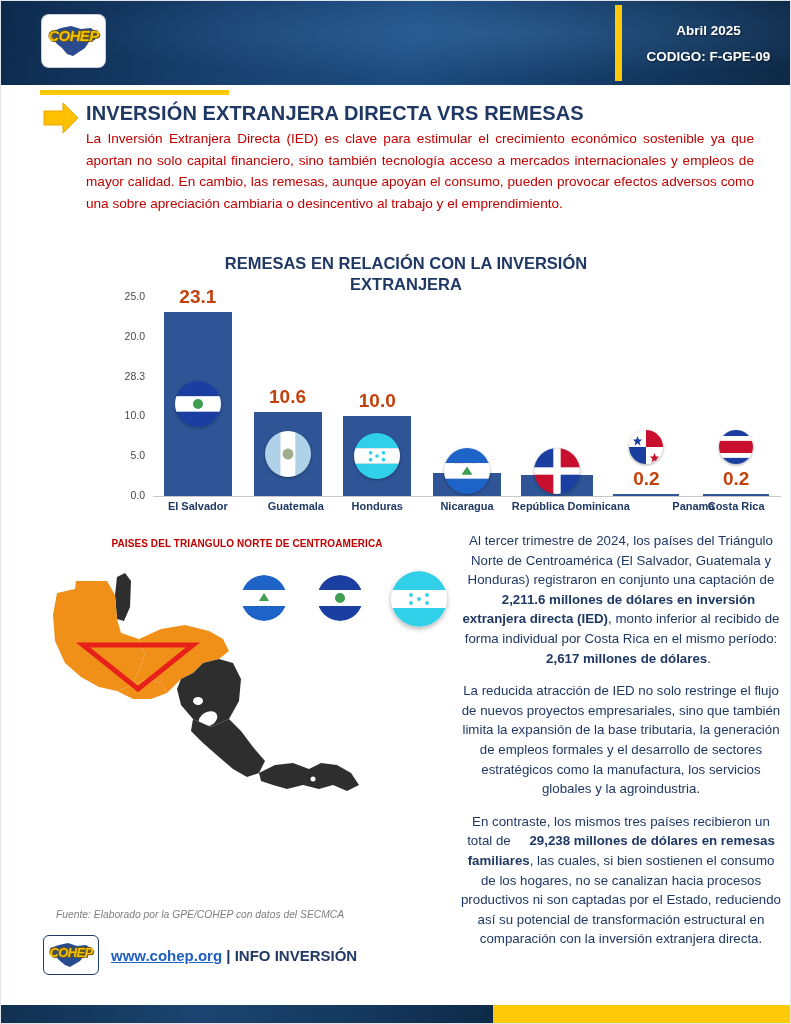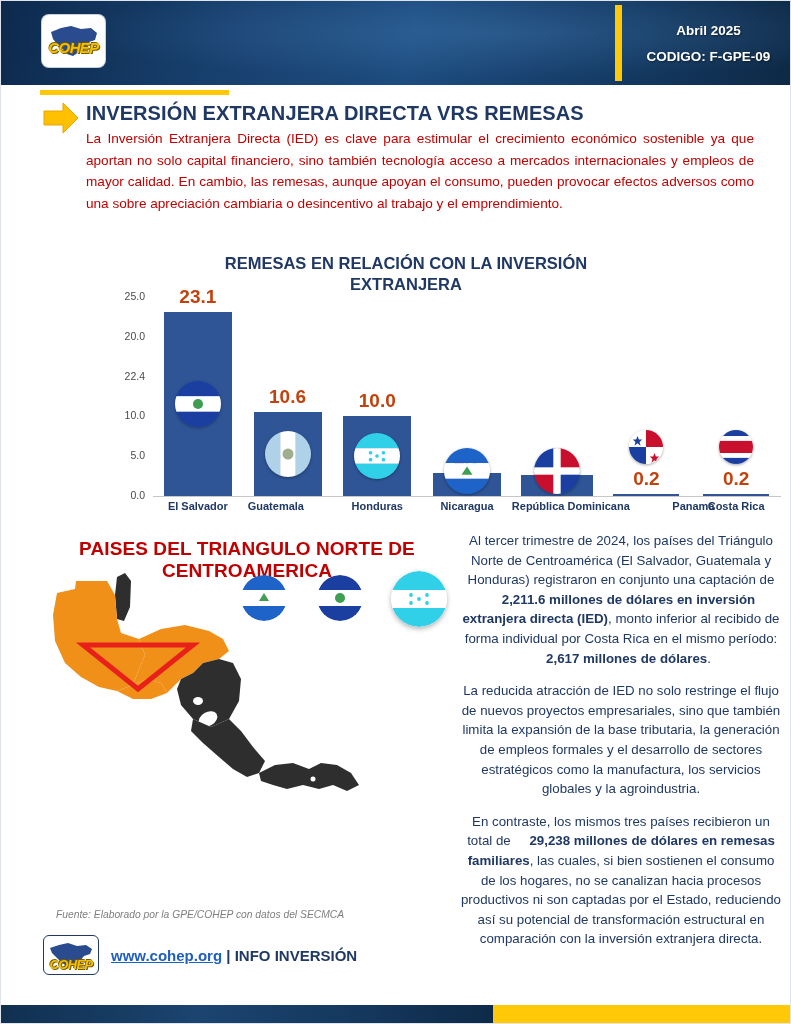--- a/index.html
+++ b/index.html
@@ -76,21 +76,20 @@
 
   
   .logo-map { position:absolute; left:5px; top:7px; width:54px; height:38px; }
   .logo-word {
     position:absolute; left:0; top:12px; width:63px;
     text-align:center;
     font-size:15px; font-weight:bold; font-style:italic;
     color:#F2C200;
     letter-spacing:-.6px;
     text-shadow: 1px 1px 0 #7a5a00, -0.6px -0.6px 0 #7a5a00;
-    margin-top: 12px;
   }
 
   
   .gold-rule {
     position: absolute;
     left: 39px; top: 89px;
     width: 189px; height: 5px;
     background: #FFC907;
   }
   .arrow {
@@ -200,21 +199,21 @@
     line-height: 18.5px;
   }
 
   
   .map-title {
     position: absolute;
     left: 36px; top: 537px;
     width: 420px;
     text-align: center;
     color: #C00000;
-    font-size: 19px;
+    font-size: 10px;
     font-weight: bold;
     letter-spacing: .1px;
   }
   .map-art {
     position: absolute;
     left: 50px; top: 558px;
     width: 360px; height: 330px;
   }
   .flagrow {
     position: absolute;
@@ -311,21 +310,21 @@
   <div class="sec-title">INVERSIÓN EXTRANJERA DIRECTA VRS REMESAS</div>
   <div class="intro">La Inversión Extranjera Directa (IED) es clave para estimular el crecimiento económico sostenible ya que aportan no solo capital financiero, sino también tecnología acceso a mercados internacionales y empleos de mayor calidad. En cambio, las remesas, aunque apoyan el consumo, pueden provocar efectos adversos como una sobre apreciación cambiaria o desincentivo al trabajo y el emprendimiento.</div>
 
   <div class="chart-title">REMESAS EN RELACIÓN CON LA INVERSIÓN EXTRANJERA</div>
 
   <div class="chart-area">
     <div id="yticks">
         <div class="ytick" style="top: 192px;">0.0</div>
         <div class="ytick" style="top: 152.2px;">5.0</div>
         <div class="ytick" style="top: 112.4px;">10.0</div>
-        <div class="ytick" style="top: 72.6px;">22.4</div>
+        <div class="ytick" style="top: 72.6px;">28.3</div>
         <div class="ytick" style="top: 32.8px;">20.0</div>
         <div class="ytick" style="top: -7px;">25.0</div>
       </div>
     <div class="axis-line"></div>
     <div class="plot" id="plot">
         <div class="bar-col" style="left: 0px; width: 89.7143px; height: 199px;">
           <div class="bar-rect" style="width: 68px; height: 183.876px; background: rgb(47, 85, 151);"></div>
           <div class="bar-value" style="bottom: 187.876px;">23.1</div>
           <div class="bar-flag" style="width: 46px; height: 46px; bottom: 68.938px;"><svg viewBox="0 0 100 100" width="46" height="46">
               <rect width="100" height="33" fill="#1B3FA0"></rect>
@@ -338,21 +337,21 @@
         <div class="bar-col" style="left: 89.7143px; width: 89.7143px; height: 199px;">
           <div class="bar-rect" style="width: 68px; height: 84.376px; background: rgb(47, 85, 151);"></div>
           <div class="bar-value" style="bottom: 88.376px; text-align: right;">10.6</div>
           <div class="bar-flag" style="width: 46px; height: 46px; bottom: 19.188px;"><svg viewBox="0 0 100 100" width="46" height="46">
               <rect width="33" height="100" fill="#AFD2E8"></rect>
               <rect x="33" width="34" height="100" fill="#fff"></rect>
               <rect x="67" width="33" height="100" fill="#AFD2E8"></rect>
               <circle cx="50" cy="50" r="12" fill="#9FAE8E"></circle>
             </svg></div>
         </div>
-        <div class="xlabel" style="left: 78px; width: 89.7143px;">Guatemala</div>
+        <div class="xlabel" style="left: 98px; width: 89.7143px;">Guatemala</div>
         <div class="bar-col" style="left: 179.429px; width: 89.7143px; height: 199px;">
           <div class="bar-rect" style="width: 68px; height: 79.6px; background: rgb(47, 85, 151);"></div>
           <div class="bar-value" style="bottom: 83.6px;">10.0</div>
           <div class="bar-flag" style="width: 46px; height: 46px; bottom: 16.8px;"><svg viewBox="0 0 100 100" width="46" height="46">
               <rect width="100" height="33" fill="#2FD0E8"></rect>
               <rect y="33" width="100" height="34" fill="#fff"></rect>
               <rect y="67" width="100" height="33" fill="#2FD0E8"></rect>
               <g fill="#2FD0E8">
                 <circle cx="36" cy="43" r="4"></circle>
                 <circle cx="64" cy="43" r="4"></circle>

